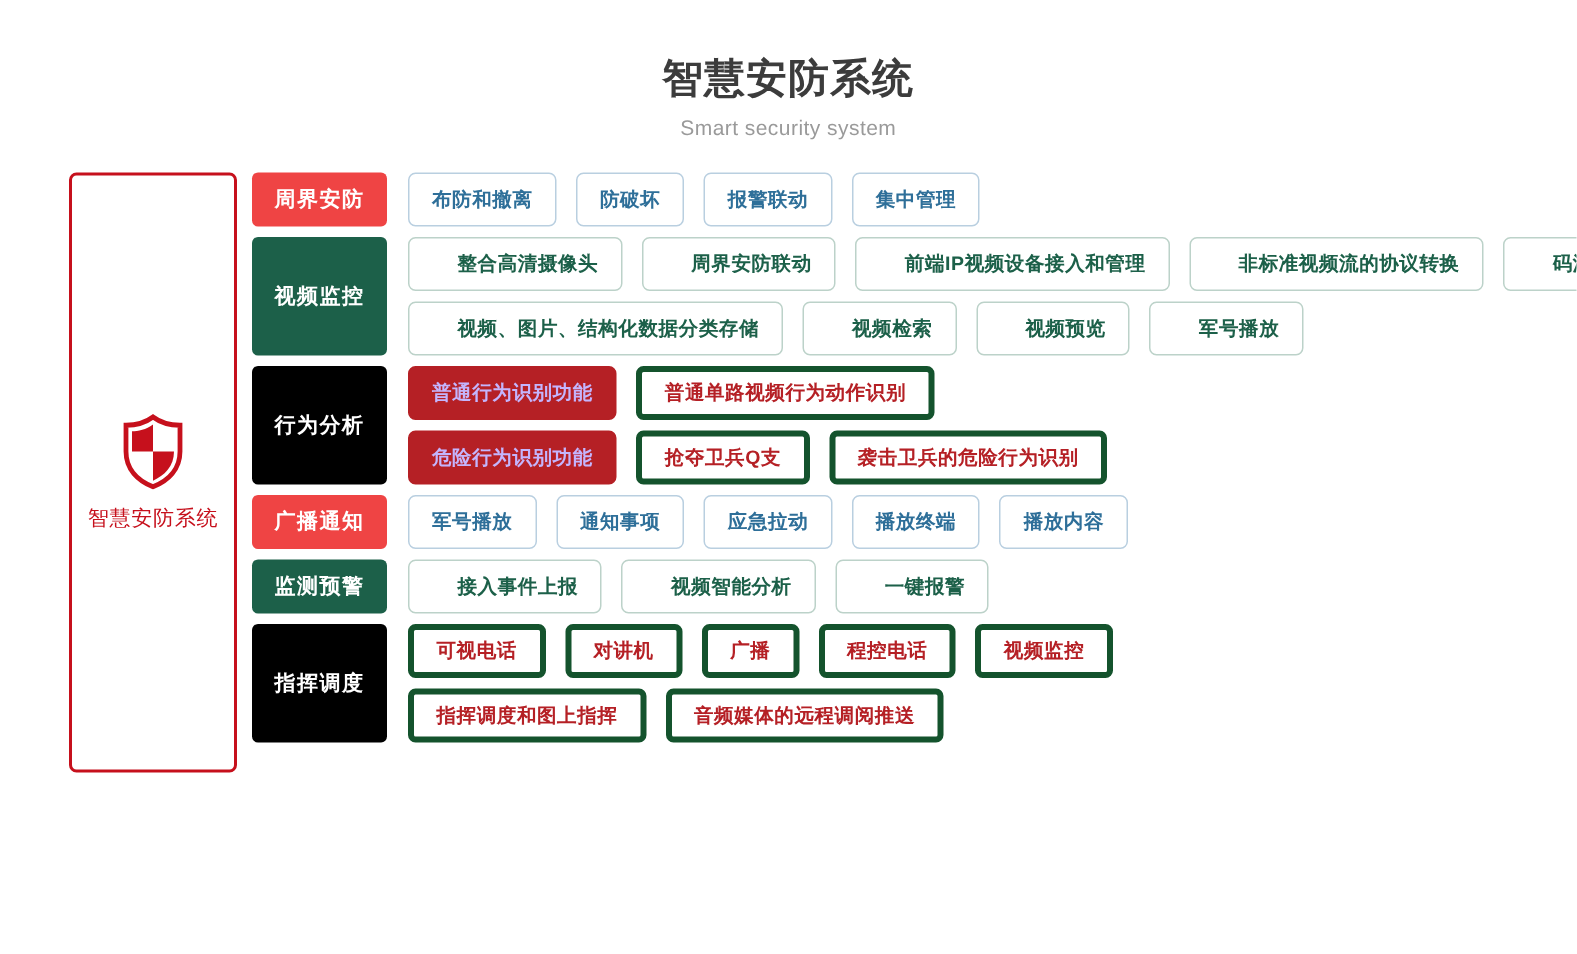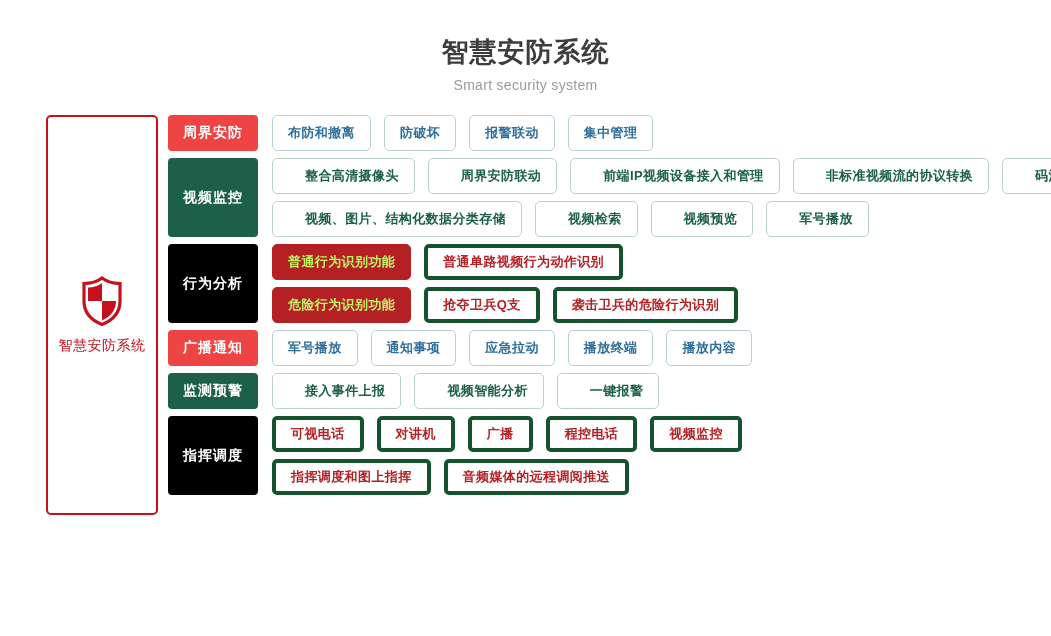--- a/index.html
+++ b/index.html
@@ -138,21 +138,21 @@
     color: #1c6049;
     padding-left: 32px;
   }
   .pill.red {
     border: 4px solid #14532d;
     color: #b52025;
   }
   .pill.red-filled {
     border: 1px solid #b52025;
     background: #b52025;
-    color: #bef264;
+    color: #c4b5fd;
   }
 </style>
 </head>
 <body>
 
 <div class="header">
   <div class="header-title">智慧安防系统</div>
   <div class="header-subtitle">Smart security system</div>
 </div>
 

